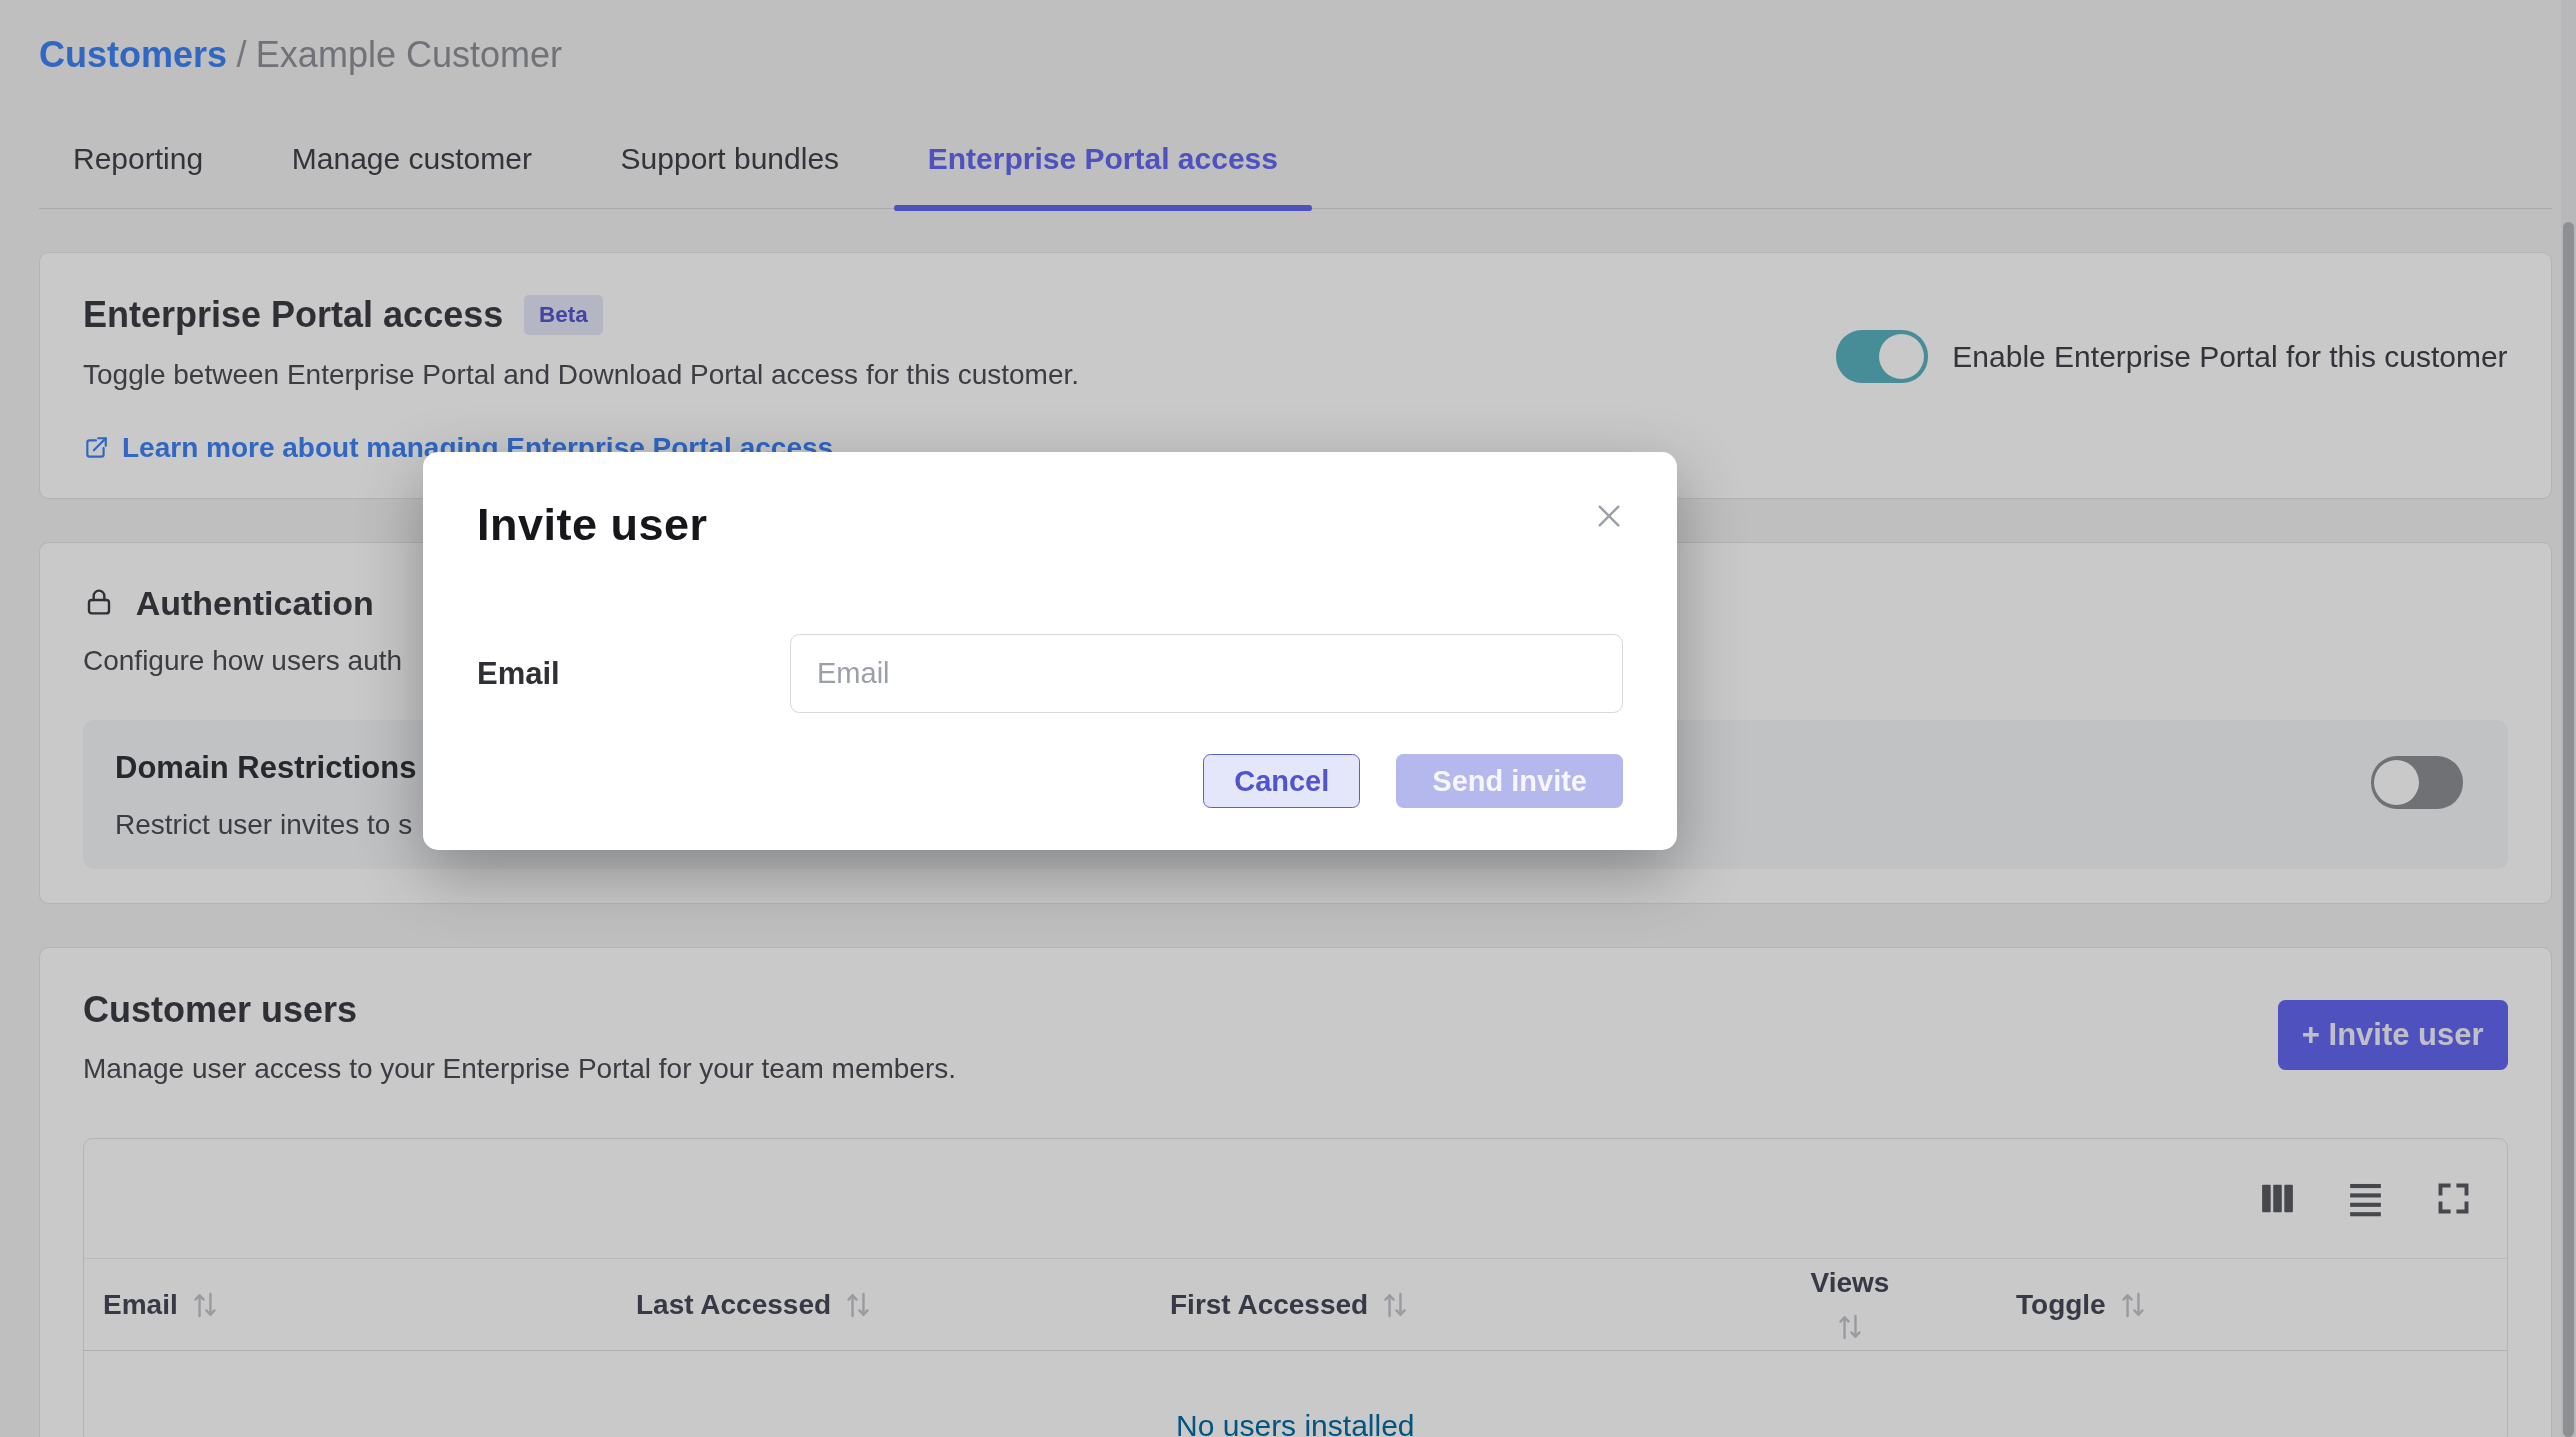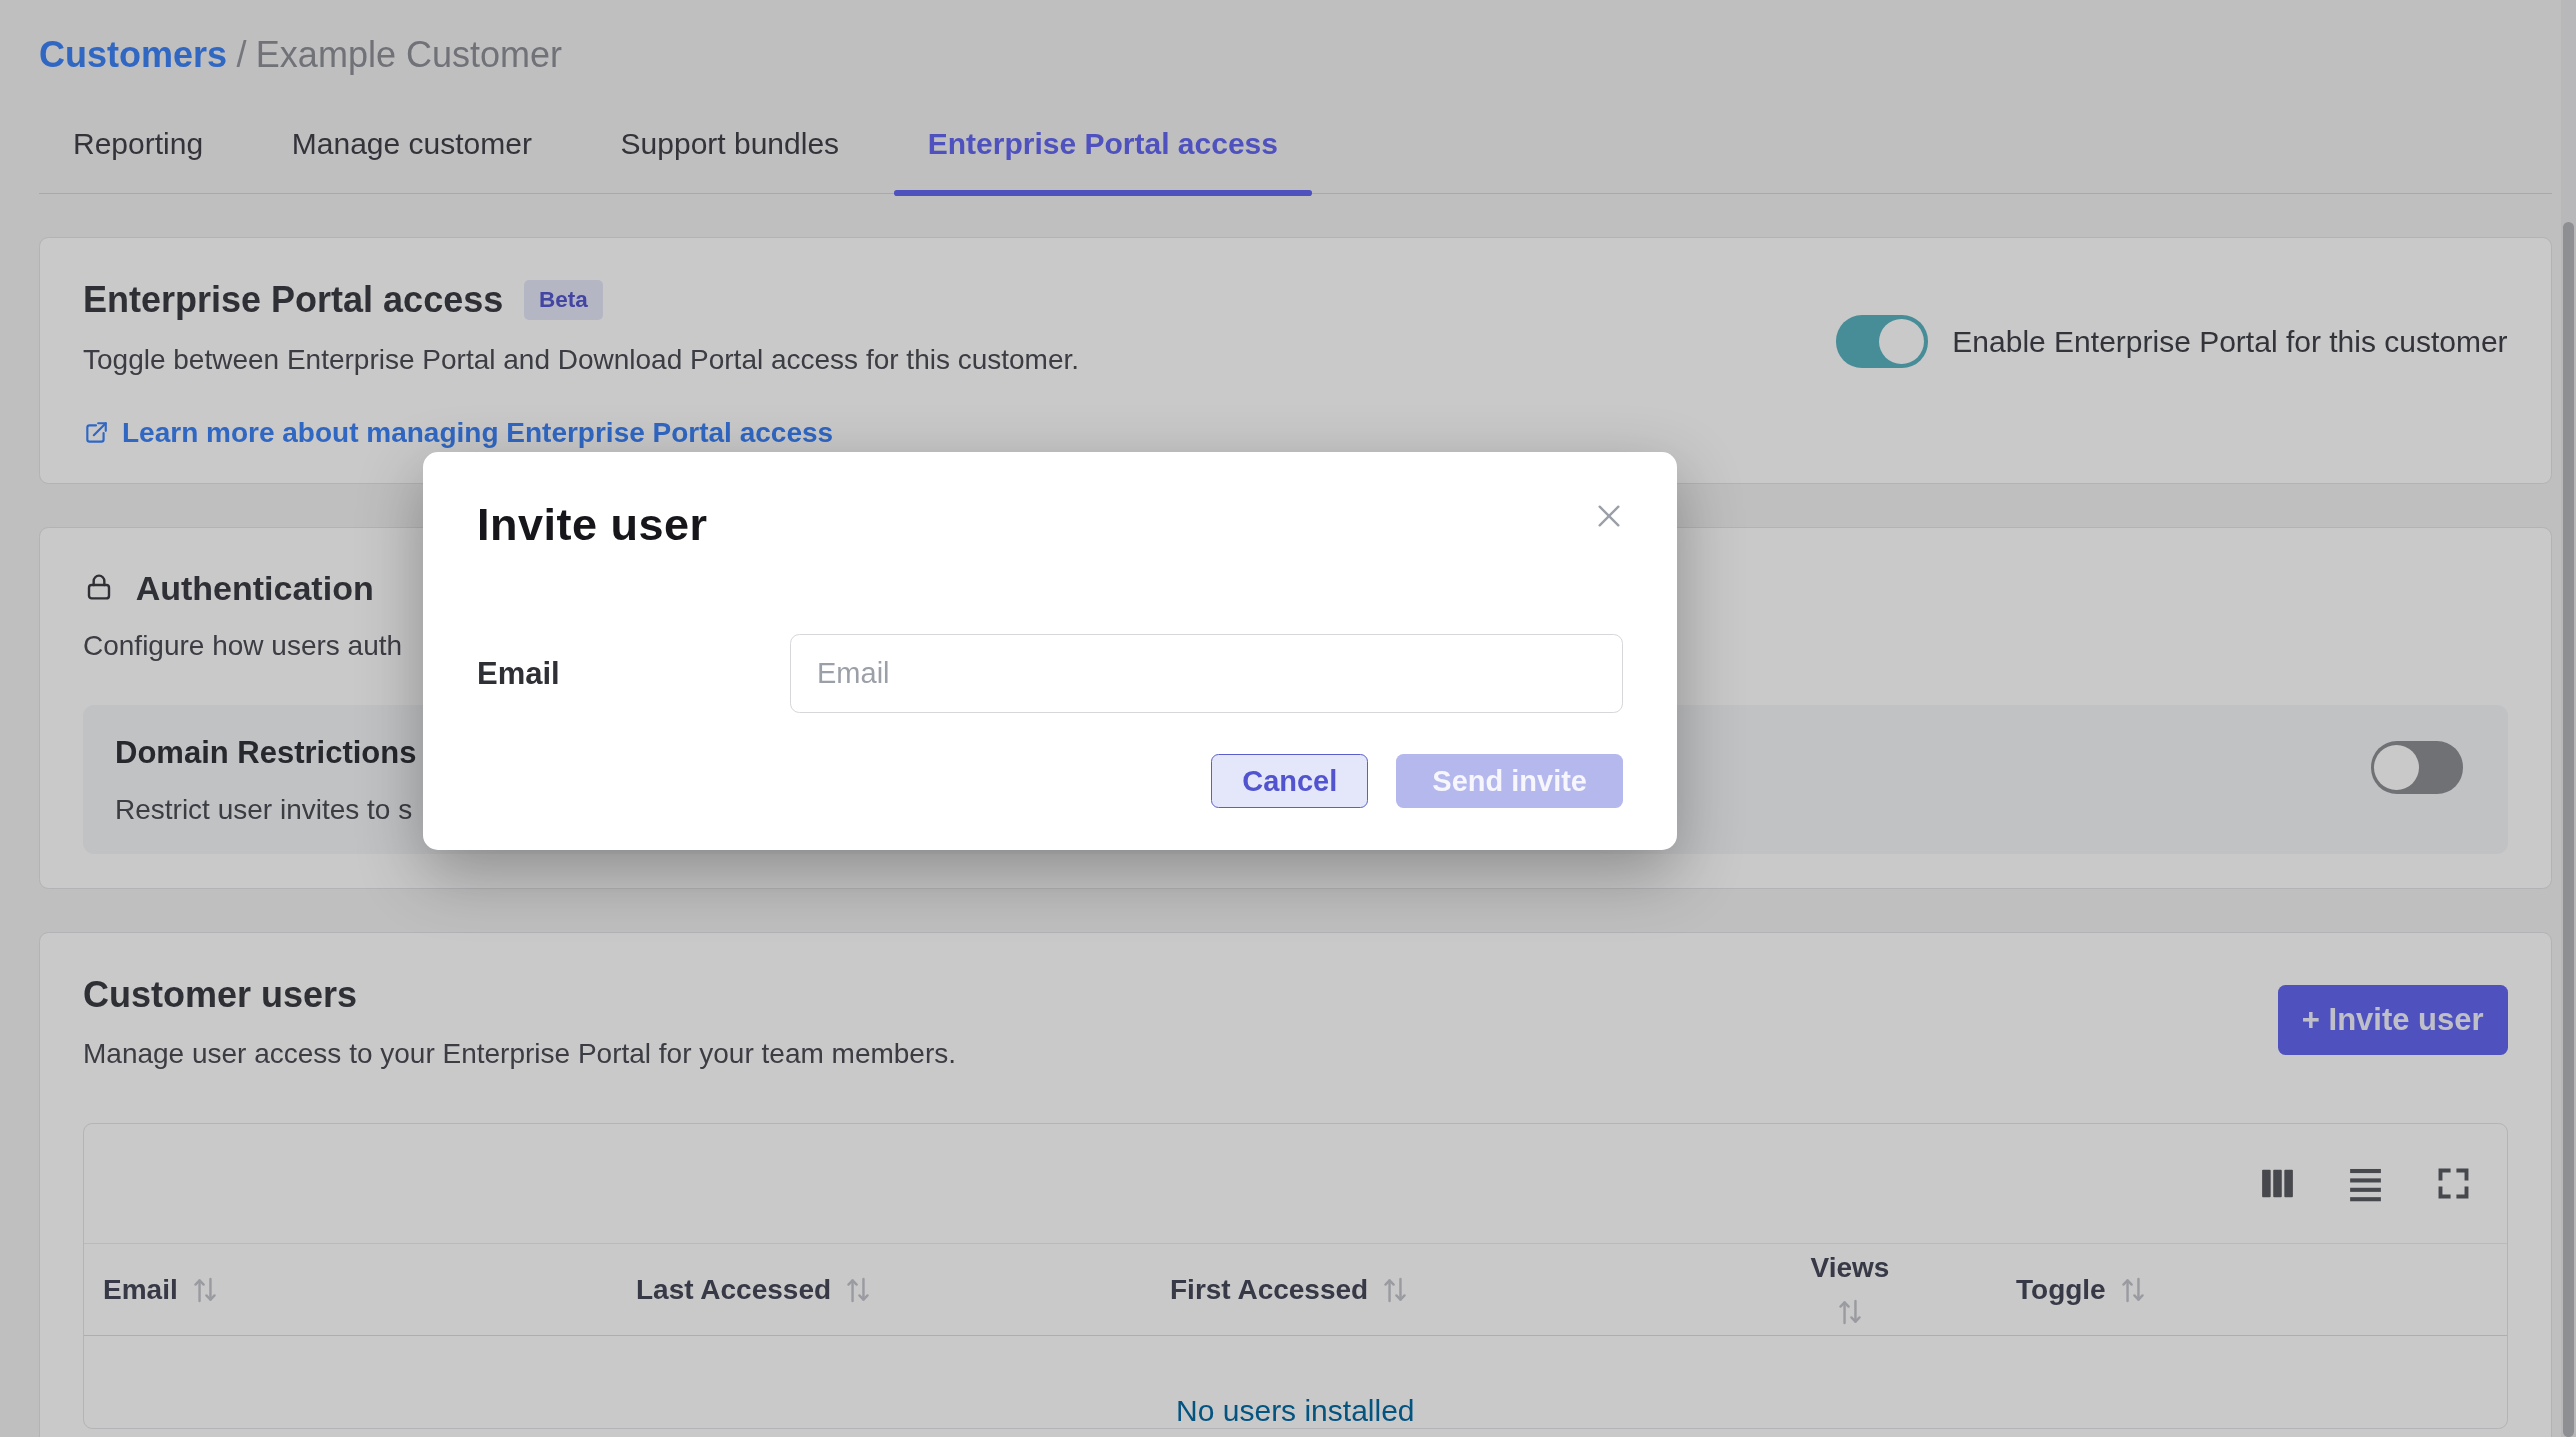--- a/index.html
+++ b/index.html
@@ -8,21 +8,21 @@
   .page { position:relative; width:2576px; height:1437px; overflow:hidden; background:#f2f2f3; }
   .content { padding:34px 24.4px 0 39px; }
 
   
   .breadcrumb { font-size:36px; color:#94969c; }
   .breadcrumb .crumb-link { color:#3b82f6; font-weight:600; text-decoration:none; cursor:pointer; }
   .breadcrumb .sep { margin:0 9.4px; color:#94969c; }
   .breadcrumb .current { color:#8e9096; }
 
   
-  .tabs { display:flex; gap:20.7px; margin-top:51px; border-bottom:0.9px solid #d6d7da; }
+  .tabs { display:flex; gap:20.7px; margin-top:66px; border-bottom:0.9px solid #d6d7da; }
   .tab { font-size:30px; color:#3f3f46; padding:0 34px 32px 34px; cursor:pointer; position:relative; white-space:nowrap; }
   .tab.active { color:#6366f1; font-weight:700; }
   .tab.active::after { content:""; position:absolute; left:0; right:0; bottom:-2.8px; height:5.6px; background:#6366f1; border-radius:2.8px; }
 
   
   .card { background:#ffffff; border:0.9px solid #e2e3e6; border-radius:9.4px; margin-top:43px; padding:41px 43px 34px 43px; }
   .card-title { font-size:36px; font-weight:600; color:#3a3b41; }
   .card-desc { margin-top:22.5px; font-size:28px; color:#4b4c53; }
 
   .row-between { display:flex; justify-content:space-between; align-items:flex-start; }
@@ -69,21 +69,21 @@
 
   
   .overlay { position:absolute; inset:0; background:rgba(8,8,12,0.22); z-index:50; }
   .modal { position:absolute; left:423px; top:452px; width:1254px; height:398px; background:#ffffff; border-radius:15px; z-index:60; box-shadow:0 22.5px 66px rgba(0,0,0,0.30); padding:47px 54px 0 54px; }
   .modal-title { font-size:45px; font-weight:800; color:#17171b; letter-spacing:0.5px; }
   .modal-close { position:absolute; top:45px; right:49px; width:38px; height:38px; display:flex; align-items:center; justify-content:center; cursor:pointer; }
   .modal-form { display:flex; align-items:center; margin-top:83px; }
   .modal-label { width:313px; font-size:31px; font-weight:600; color:#2f3036; }
   .modal-input { flex:1; height:79px; border:0.9px solid #d6d7db; border-radius:9.4px; padding:0 26px; font-size:29px; color:#2f3036; font-family:inherit; outline:none; }
   .modal-input::placeholder { color:#9b9fa8; }
-  .modal-actions { display:flex; justify-content:flex-end; gap:28px; margin-top:41px; }
+  .modal-actions { display:flex; justify-content:flex-end; gap:36px; margin-top:41px; }
   .btn-cancel { height:54px; padding:0 30px; border:1.9px solid #5a5fcd; background:#e4e6f9; color:#5154ce; border-radius:7.5px; font-size:29px; font-weight:700; cursor:pointer; font-family:inherit; }
   .btn-send { height:54px; padding:0 36px; border:none; background:#b4b8ed; color:#f6f6fc; border-radius:7.5px; font-size:29px; font-weight:700; cursor:not-allowed; font-family:inherit; }
 </style>
 </head>
 <body>
 
 <div class="page">
   <div class="content">
 
     <div class="breadcrumb">

